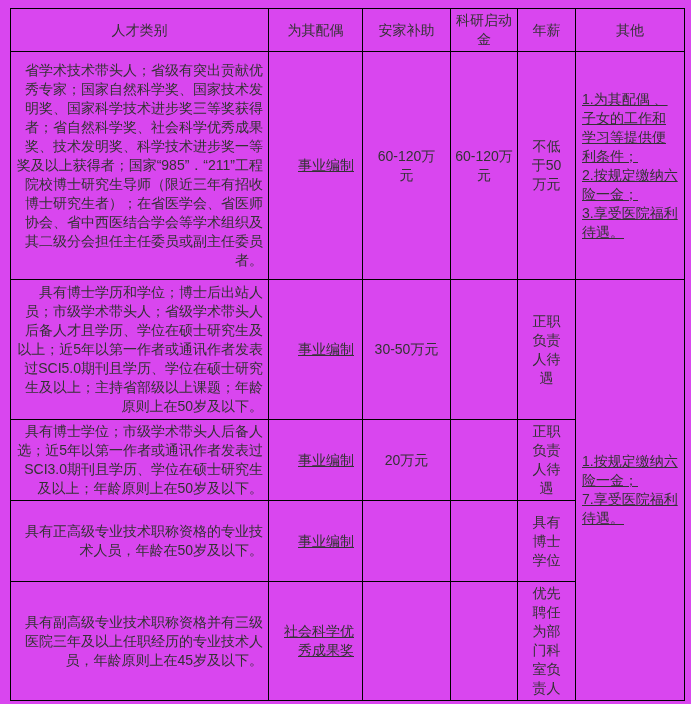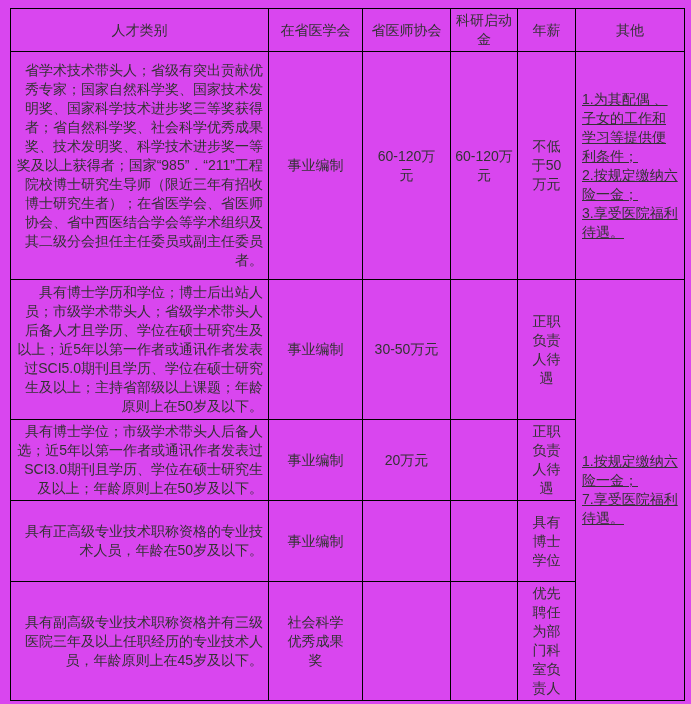--- a/index.html
+++ b/index.html
@@ -31,21 +31,21 @@
     border: 1px solid #000000;
     font-size: 14px;
     line-height: 19px;
     font-weight: normal;
     vertical-align: middle;
     word-break: break-all;
     overflow: hidden;
   }
   th.hd { text-align: center; padding: 2px 4px; }
   td.cat { text-align: right;  padding: 2px 5px; }
-  td.emp { text-align: center; padding: 2px 16px; }
+  td.emp { text-align: right; padding: 2px 8px; text-decoration: underline; }
   td.set { text-align: center; padding: 2px 10px; }
   td.res { text-align: center; padding: 2px 4px; }
   td.sal { text-align: center; padding: 2px 9px; }
   td.oth { text-align: left; padding: 2px 6px; white-space: pre-line; text-decoration: underline; }
   tr.h-header { height: 42px; }
   tr.h-r1 { height: 228px; }
   tr.h-r2 { height: 140px; margin-left: 20px; }
   tr.h-r3 { height: 81px; }
   tr.h-r4 { height: 81px; }
   tr.h-r5 { height: 118px; }
@@ -59,22 +59,22 @@
       <col style="width:258px">
       <col style="width:94px">
       <col style="width:88px">
       <col style="width:67px">
       <col style="width:58px">
       <col style="width:109px">
     </colgroup>
     <thead>
       <tr class="h-header">
         <th class="hd">人才类别</th>
-        <th class="hd">在省医学会</th>
-        <th class="hd">省医师协会</th>
+        <th class="hd">为其配偶</th>
+        <th class="hd">安家补助</th>
         <th class="hd">科研启动金</th>
         <th class="hd">年薪</th>
         <th class="hd">其他</th>
       </tr>
     </thead>
     <tbody>
       <tr class="h-r1">
         <td class="cat">省学术技术带头人；省级有突出贡献优秀专家；国家自然科学奖、国家技术发明奖、国家科学技术进步奖三等奖获得者；省自然科学奖、社会科学优秀成果奖、技术发明奖、科学技术进步奖一等奖及以上获得者；国家“985”．“211”工程院校博士研究生导师（限近三年有招收博士研究生者）；在省医学会、省医师协会、省中西医结合学会等学术组织及其二级分会担任主任委员或副主任委员者。</td>
         <td class="emp">事业编制</td>
         <td class="set">60-120万元</td>

